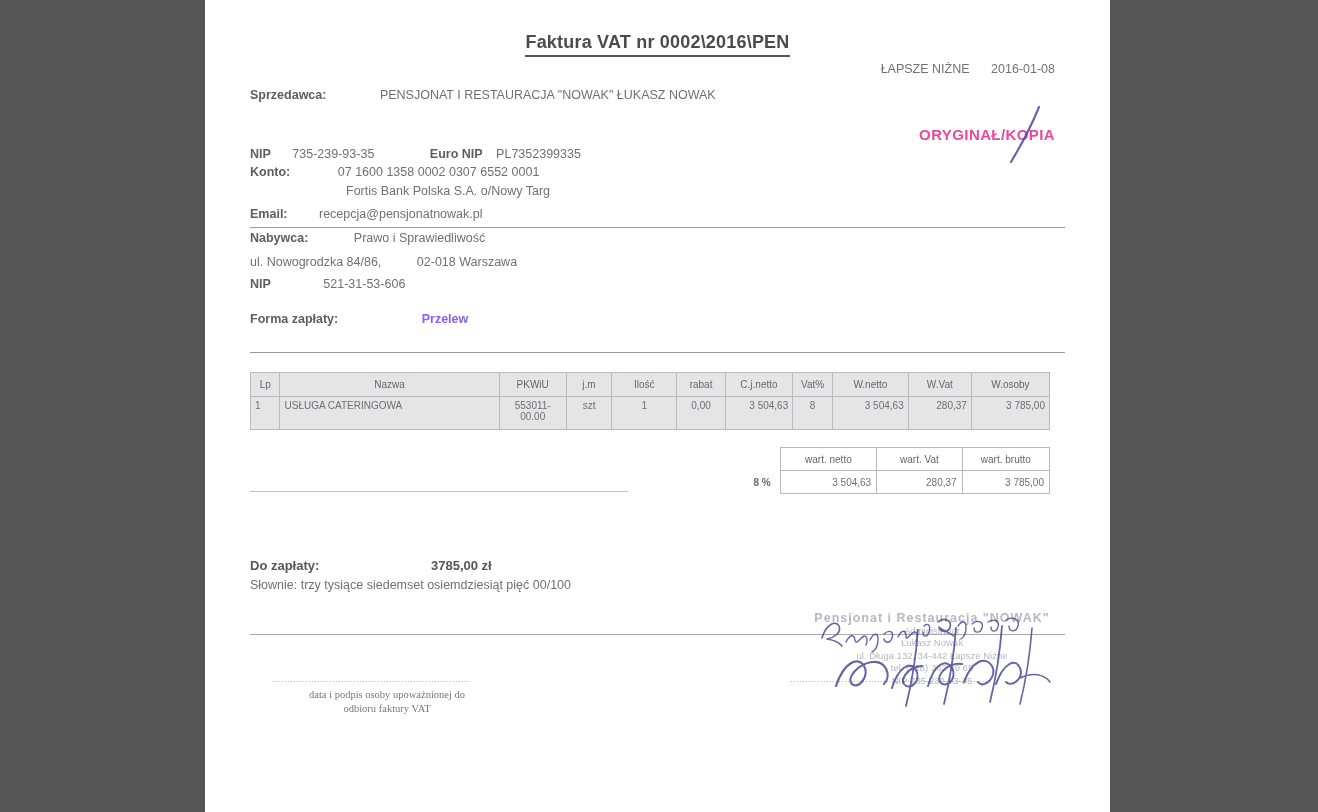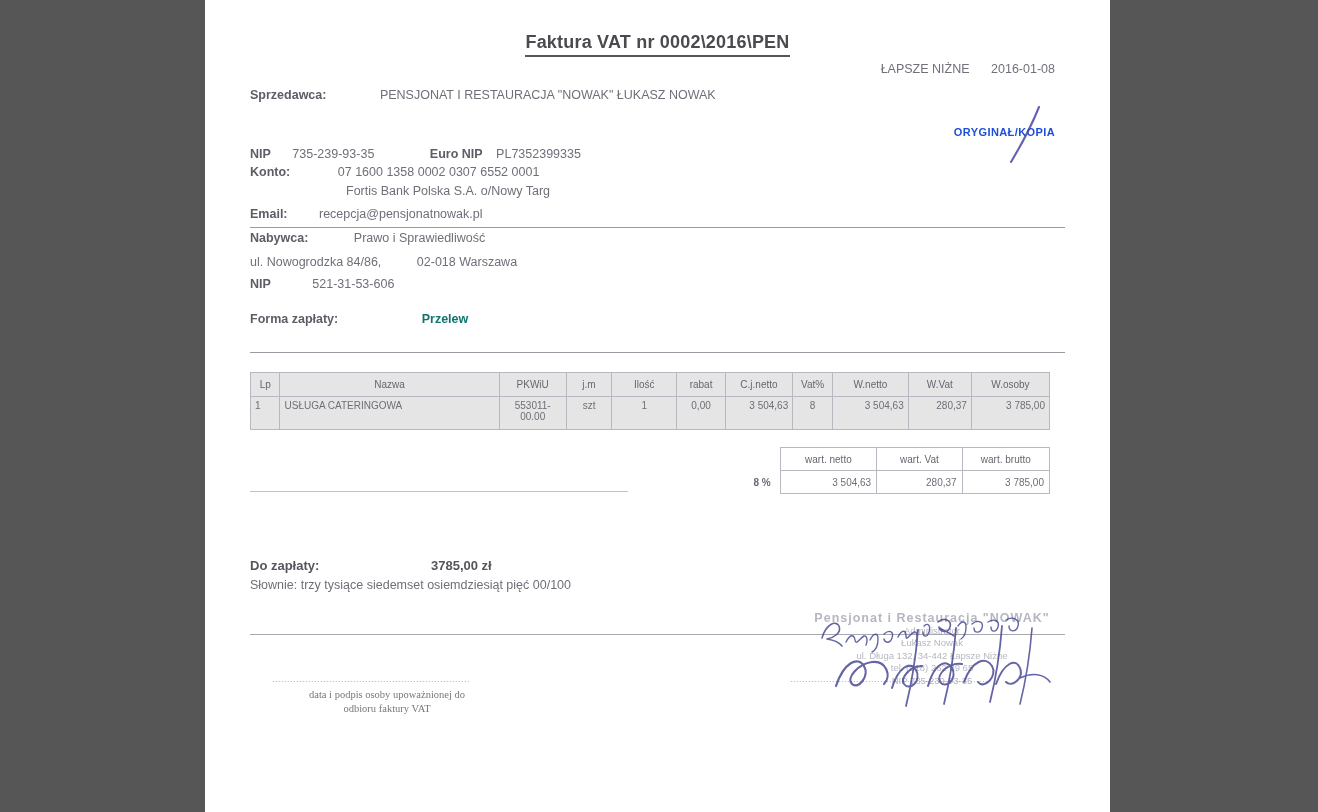--- a/index.html
+++ b/index.html
@@ -61,23 +61,23 @@
     color: #70707a;
     white-space: nowrap;
   }
   .place-date .place { margin-right: 18px; }
 
   
   .orig-kopia {
     position: absolute;
     right: 10px;
     top: 126px;
-    font-size: 11px;
+    font-size: 15px;
     font-weight: bold;
-    color: #1d4ed8;
+    color: #ec4899;
     letter-spacing: .4px;
     white-space: nowrap;
   }
   .pen-slash {
     position: absolute;
     right: 18px;
     top: 104px;
     width: 46px;
     height: 62px;
     pointer-events: none;
@@ -108,24 +108,24 @@
   .konto-row .val { margin-left: 44px; }
   .bank-row  { left: 96px; top: 184px; }
   .email-row { left: 0; top: 207px; }
   .email-row .val { margin-left: 28px; }
 
   .buyer-row { left: 0; top: 231px; }
   .buyer-row .val { margin-left: 42px; }
   .buyer-addr { left: 0; top: 255px; }
   .buyer-addr .city { margin-left: 32px; }
   .buyer-nip { left: 0; top: 277px; }
-  .buyer-nip .val { margin-left: 38px; }
+  .buyer-nip .val { margin-left: 49px; }
 
   .pay-form { left: 0; top: 312px; }
-  .pay-form .val { margin-left: 80px; font-weight: bold; color: #0f766e; }
+  .pay-form .val { margin-left: 80px; font-weight: bold; color: #8b5cf6; }
 
   .dates {
     position: absolute;
     right: 10px;
     top: 309px;
     font-size: 12.5px;
     text-align: right;
     line-height: 21px;
   }
   .dates .drow { white-space: nowrap; }

